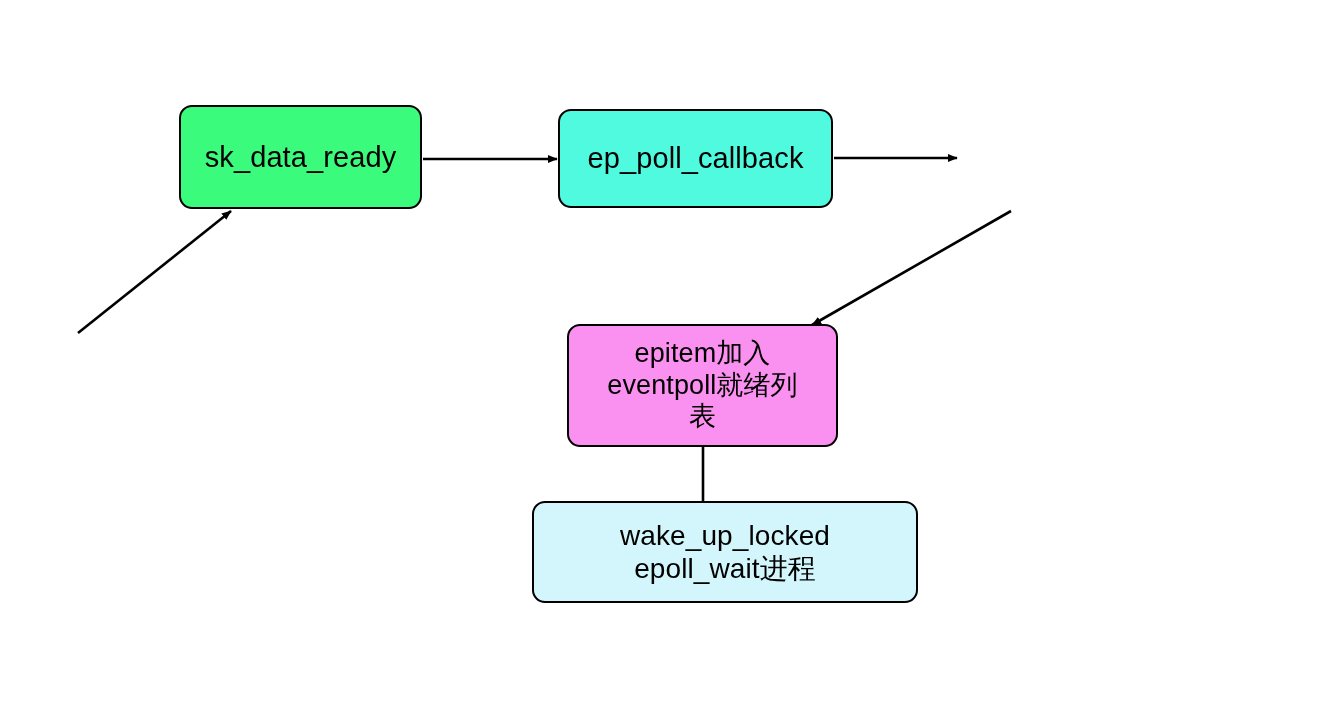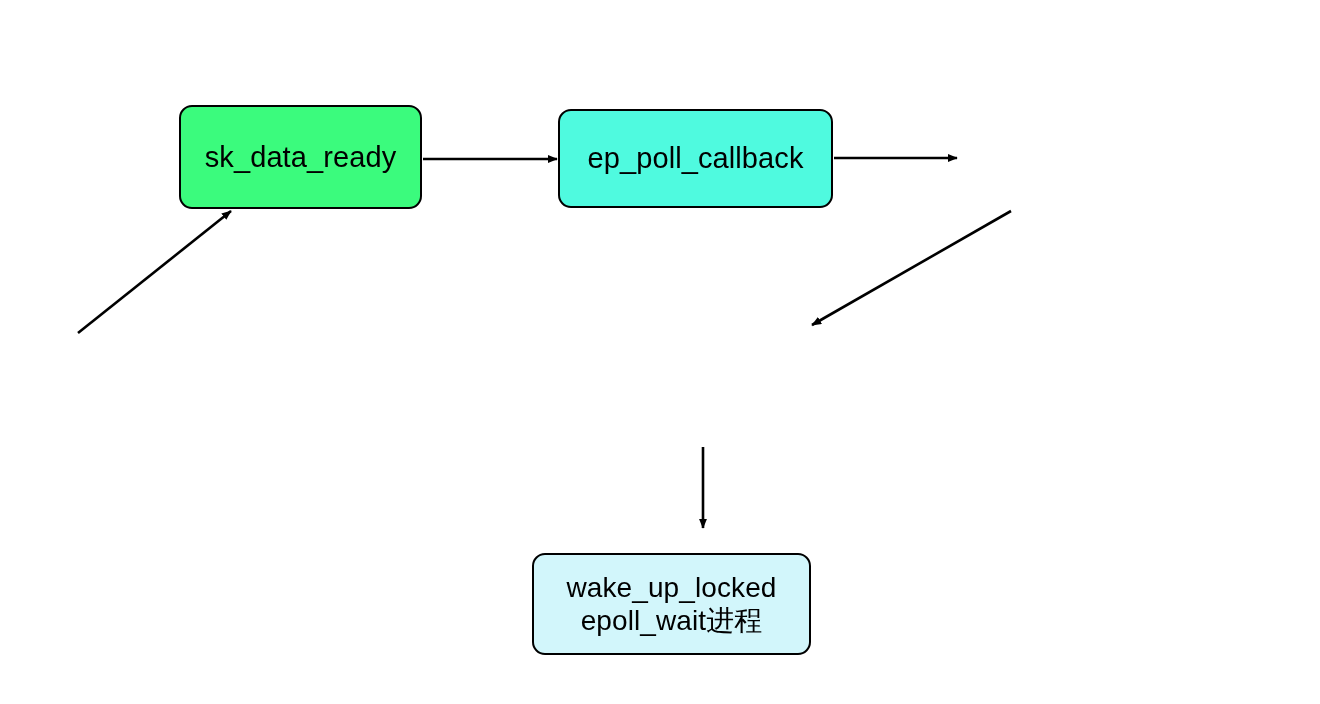--- a/index.html
+++ b/index.html
@@ -43,21 +43,21 @@
     left: 958px; top: 102px; width: 268px; height: 108px;
     background: #fbee45;
     font-size: 27px;
   }
   #node-epitem-ready-list {
     left: 567px; top: 324px; width: 271px; height: 123px;
     background: #fa90ef;
     font-size: 27px;
   }
   #node-wake-up {
-    left: 532px; top: 553px; width: 279px; height: 102px;
+    left: 532px; top: 501px; width: 386px; height: 102px;
     background: #d2f6fb;
     font-size: 28px;
   }
   #edge-layer {
     position: absolute;
     left: 0; top: 0;
     width: 1320px;
     height: 704px;
   }
   #label-data-arrive {
@@ -90,18 +90,21 @@
     <line x1="1011" y1="211" x2="812" y2="325" stroke="#000000" stroke-width="2.6" marker-end="url(#arrowhead)"></line>
 
     <line x1="703" y1="447" x2="703" y2="528" stroke="#000000" stroke-width="2.6" marker-end="url(#arrowhead)"></line>
   </svg>
 
   <div class="node" id="node-sk-data-ready" style="background: rgb(59, 251, 125);">sk_data_ready</div>
 
   <div class="node" id="node-ep-poll-callback" style="background: rgb(79, 250, 223);">ep_poll_callback</div>
 
 
+  <div class="node" id="node-epitem-ready-list" style="background: rgb(250, 144, 239);">epitem加入
+eventpoll就绪列
+表</div>
 
   <div class="node" id="node-wake-up" style="background: rgb(210, 246, 251);">wake_up_locked
 epoll_wait进程</div>
 
 
 </div>
 
 </body></html>

